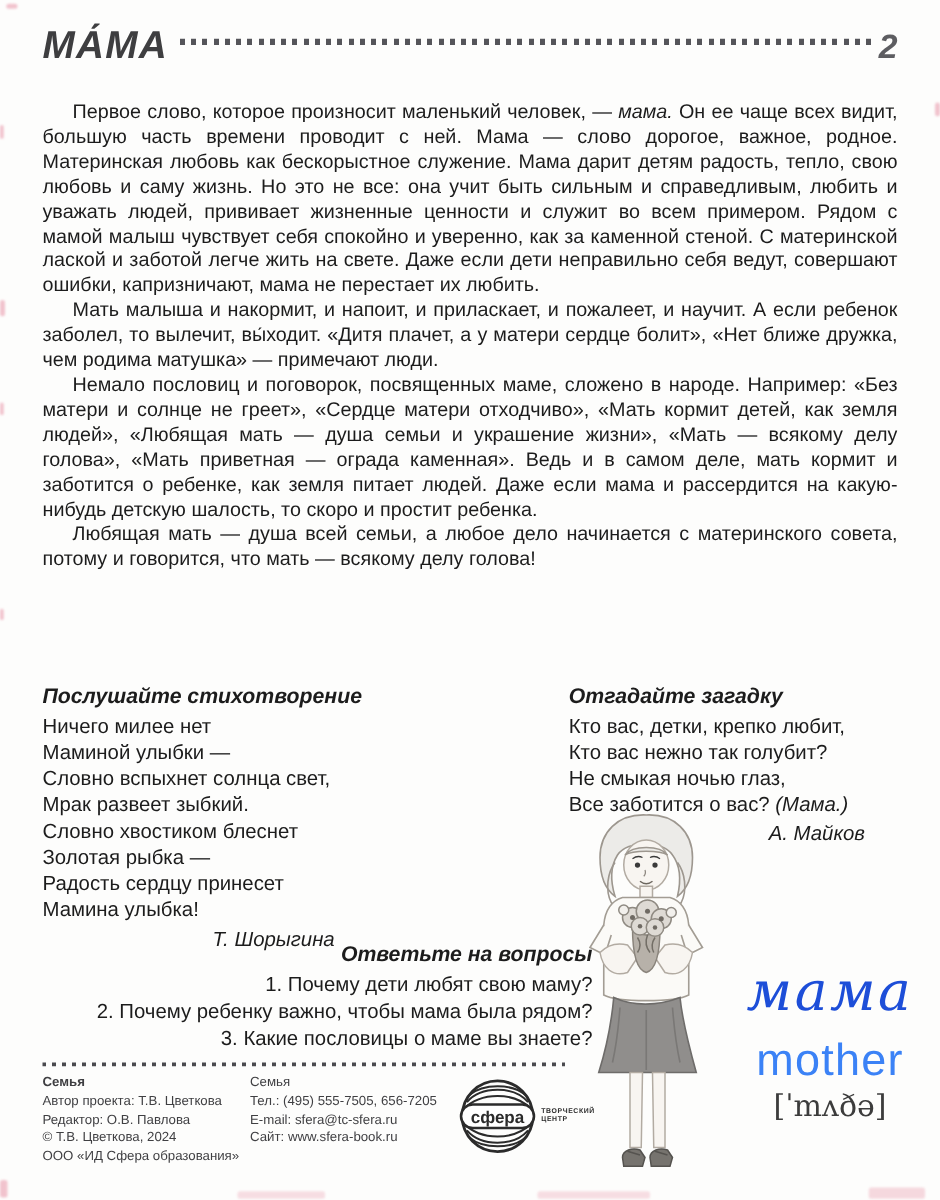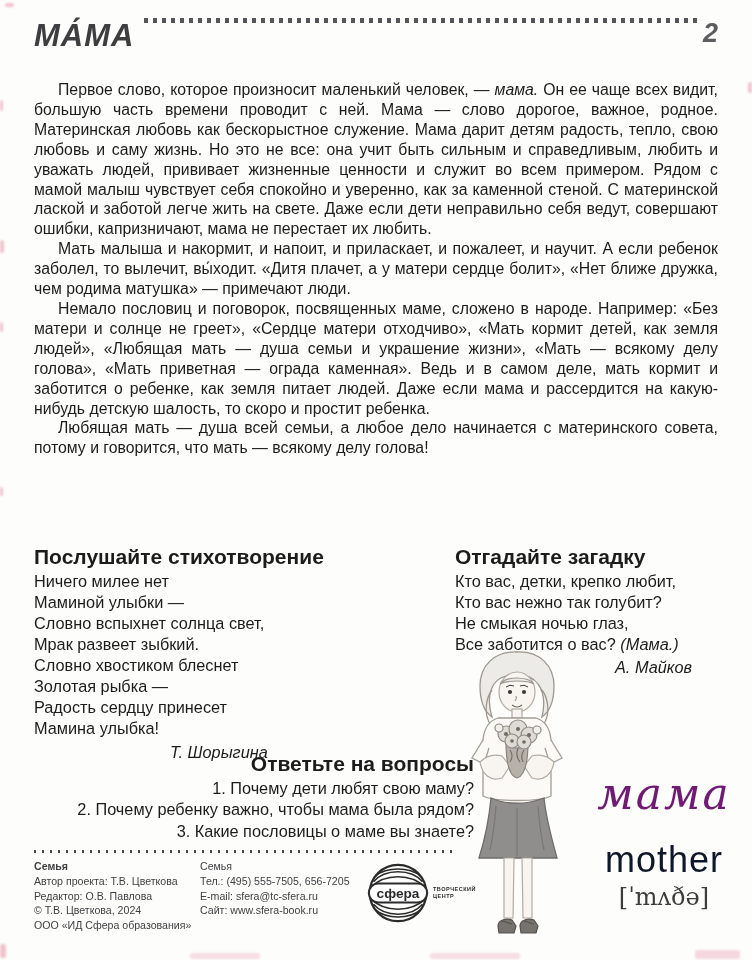--- a/index.html
+++ b/index.html
@@ -6,21 +6,21 @@
   body{
     width:752px;height:960px;position:relative;overflow:hidden;
     background:#fdfdfc;color:#1c1c1c;
     font-family:"Liberation Sans","DejaVu Sans",sans-serif;
   }
   .page{position:absolute;inset:0;}
 
   
   .header{
     position:absolute;left:34px;top:18px;width:684px;
-    display:flex;align-items:flex-start;
+    display:flex;align-items:center;
   }
   .title{
     font-size:31px;font-weight:bold;font-style:italic;
     color:#3e3e40;letter-spacing:1px;white-space:nowrap;
   }
   .leader{
     flex:1;height:5px;margin:0 6px 5px 10px;
     background:repeating-linear-gradient(90deg,#55555a 0 4px,transparent 4px 9px);
   }
   .page-number{
@@ -42,39 +42,39 @@
     position:absolute;left:28px;top:452px;width:700px;
     font-size:52px;font-weight:bold;letter-spacing:3px;
     color:rgba(255,255,255,0.55);
     -webkit-text-stroke:1.6px rgba(170,170,170,0.55);
     text-shadow:0 1px 2px rgba(150,150,150,0.25);
     white-space:nowrap;pointer-events:none;z-index:5;
   }
 
   
   .col-heading{
-    font-weight:bold;font-size:21px;margin:0 0 4px 0;
+    font-weight:bold;font-style:italic;font-size:17px;margin:0 0 4px 0;
   }
   .poem{position:absolute;left:34px;top:546px;width:400px;font-size:16.3px;line-height:21px;}
   .poem-author{font-style:italic;margin-top:3px;padding-left:136px;}
   .riddle{position:absolute;left:455px;top:546px;width:265px;font-size:16.3px;line-height:21px;}
   .riddle-author{font-style:italic;margin-top:2px;text-align:right;padding-right:28px;}
 
   
   .questions{position:absolute;left:34px;top:753px;width:440px;font-size:16.3px;line-height:21.5px;text-align:right;}
   .questions .col-heading{margin-bottom:3px;}
 
   
   .vocab{position:absolute;left:578px;top:768px;width:172px;text-align:center;z-index:2;}
   .vocab-ru{
     font-family:"DejaVu Serif","Liberation Serif",serif;
-    font-style:italic;font-size:44px;color:#701a75;letter-spacing:2px;
+    font-style:italic;font-size:44px;color:#1d4ed8;letter-spacing:2px;
   }
   .vocab-en{
-    margin-top:20px;font-size:36px;color:#0f172a;letter-spacing:1px;
+    margin-top:8px;font-size:36px;color:#3b82f6;letter-spacing:1px;
     font-family:"Liberation Sans",sans-serif;
   }
   .vocab-tr{
     margin-top:2px;font-size:24px;color:#3c3c3c;
     font-family:"DejaVu Serif","Liberation Serif",serif;
   }
 
   
   .illustration{position:absolute;left:458px;top:646px;width:122px;height:302px;z-index:1;}
 

